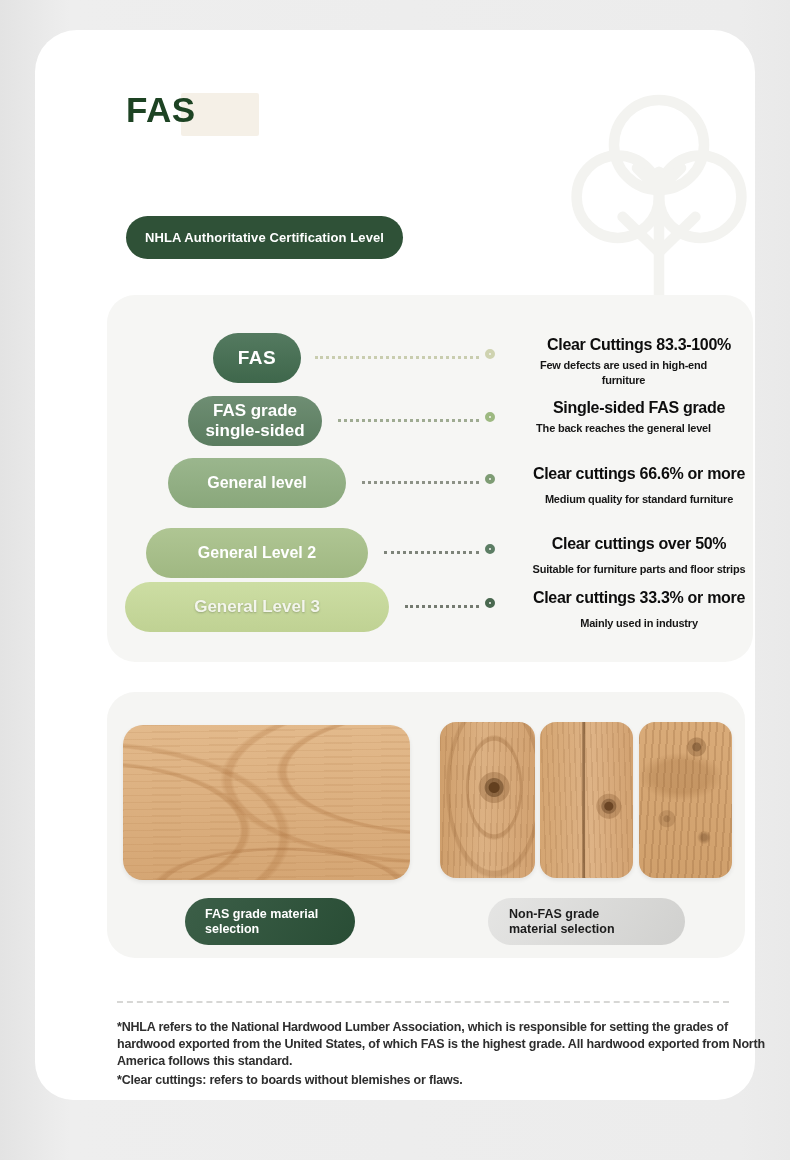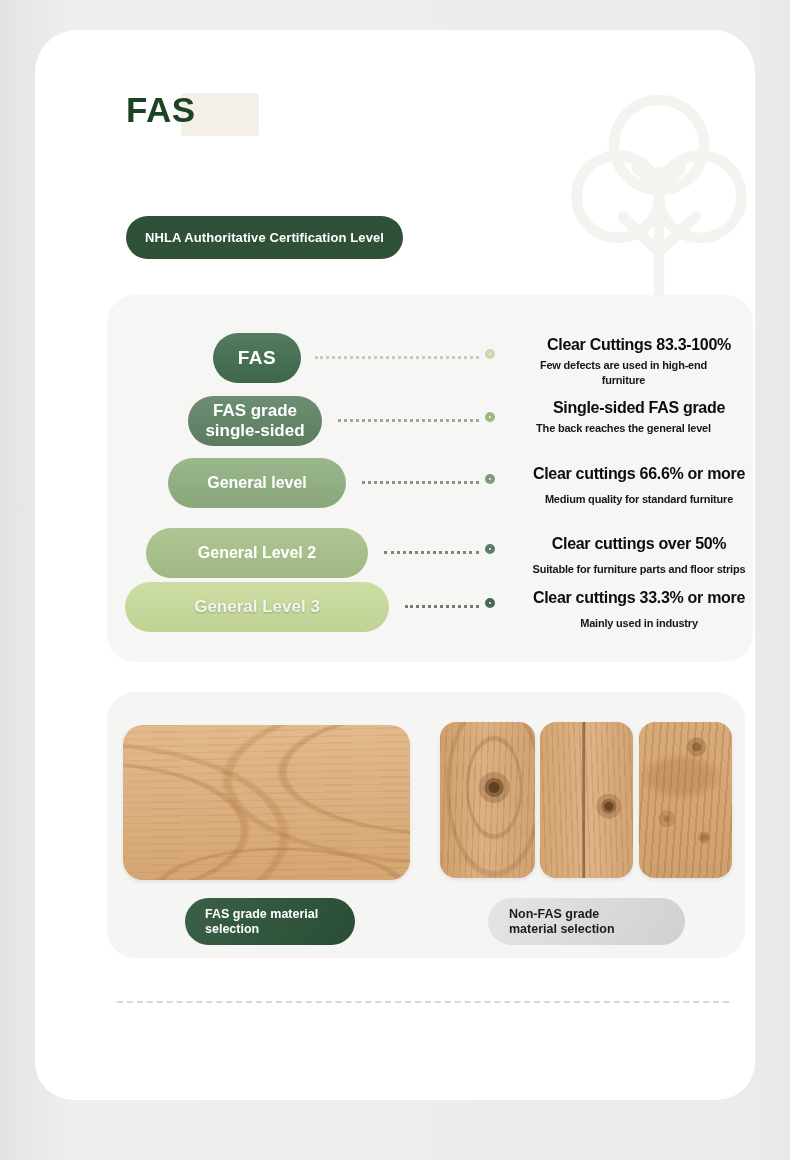--- a/index.html
+++ b/index.html
@@ -171,14 +171,16 @@
     <div class="plank plank-sm plank-sm3"></div>
     <div class="mat-pill mat-pill-fas">
       <span>FAS grade material selection</span>
     </div>
     <div class="mat-pill mat-pill-nonfas">
       <span>Non-FAS grade material selection</span>
     </div>
   </div>
 
   <div class="dashline"></div>
+  <div class="footnote-1">*NHLA refers to the National Hardwood Lumber Association, which is responsible for setting the grades of hardwood exported from the United States, of which FAS is the highest grade. All hardwood exported from North America follows this standard.</div>
+  <div class="footnote-2">*Clear cuttings: refers to boards without blemishes or flaws.</div>
 
 </div>
 
 </body></html>

